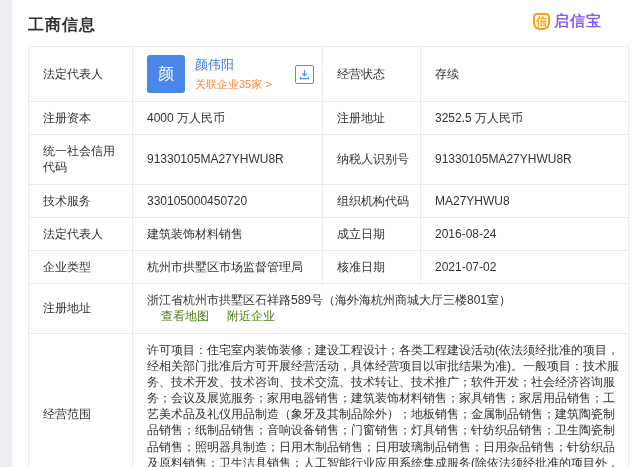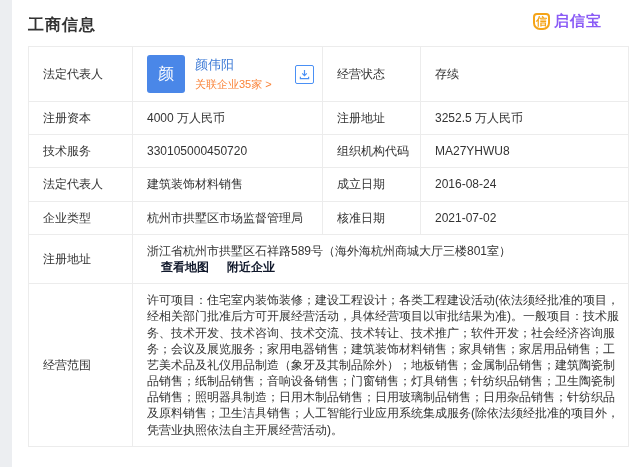--- a/index.html
+++ b/index.html
@@ -65,21 +65,21 @@
   .related { color:#fa8338; font-size:11px; cursor:pointer; text-decoration:none; white-space:nowrap; }
   .dl-btn {
     margin-left:auto; width:19px; height:19px; flex:0 0 19px;
     border:1px solid #4a90f5; border-radius:2px; background:#fff;
     display:flex; align-items:center; justify-content:center;
     cursor:pointer; padding:0;
   }
   .dl-btn svg { display:block; }
 
   .addr-cell a, .link-blue {
-    color:#0f172a; text-decoration:none; cursor:pointer;font-weight:bold;
+    color:#4d7c0f; text-decoration:none; cursor:pointer;
   }
   .addr-links { white-space:nowrap; margin-left:14px; }
   .addr-links .link-blue + .link-blue { margin-left:10px;padding-left:8px; }
 
   td.scope-cell { line-height:16.5px; padding-top:10px; padding-bottom:10px; }
 </style>
 </head>
 <body>
 
 <div class="card">
@@ -124,20 +124,26 @@
       <td>存续</td>
     </tr>
 
     <tr>
       <td class="lbl">注册资本</td>
       <td>4000 万人民币</td>
       <td class="lbl">注册地址</td>
       <td>3252.5 万人民币</td>
     </tr>
     <tr>
+      <td class="lbl">统一社会信用代码</td>
+      <td>91330105MA27YHWU8R</td>
+      <td class="lbl">纳税人识别号</td>
+      <td>91330105MA27YHWU8R</td>
+    </tr>
+    <tr>
       <td class="lbl">技术服务</td>
       <td>330105000450720</td>
       <td class="lbl">组织机构代码</td>
       <td>MA27YHWU8</td>
     </tr>
     <tr>
       <td class="lbl">法定代表人</td>
       <td>建筑装饰材料销售</td>
       <td class="lbl">成立日期</td>
       <td>2016-08-24</td>

